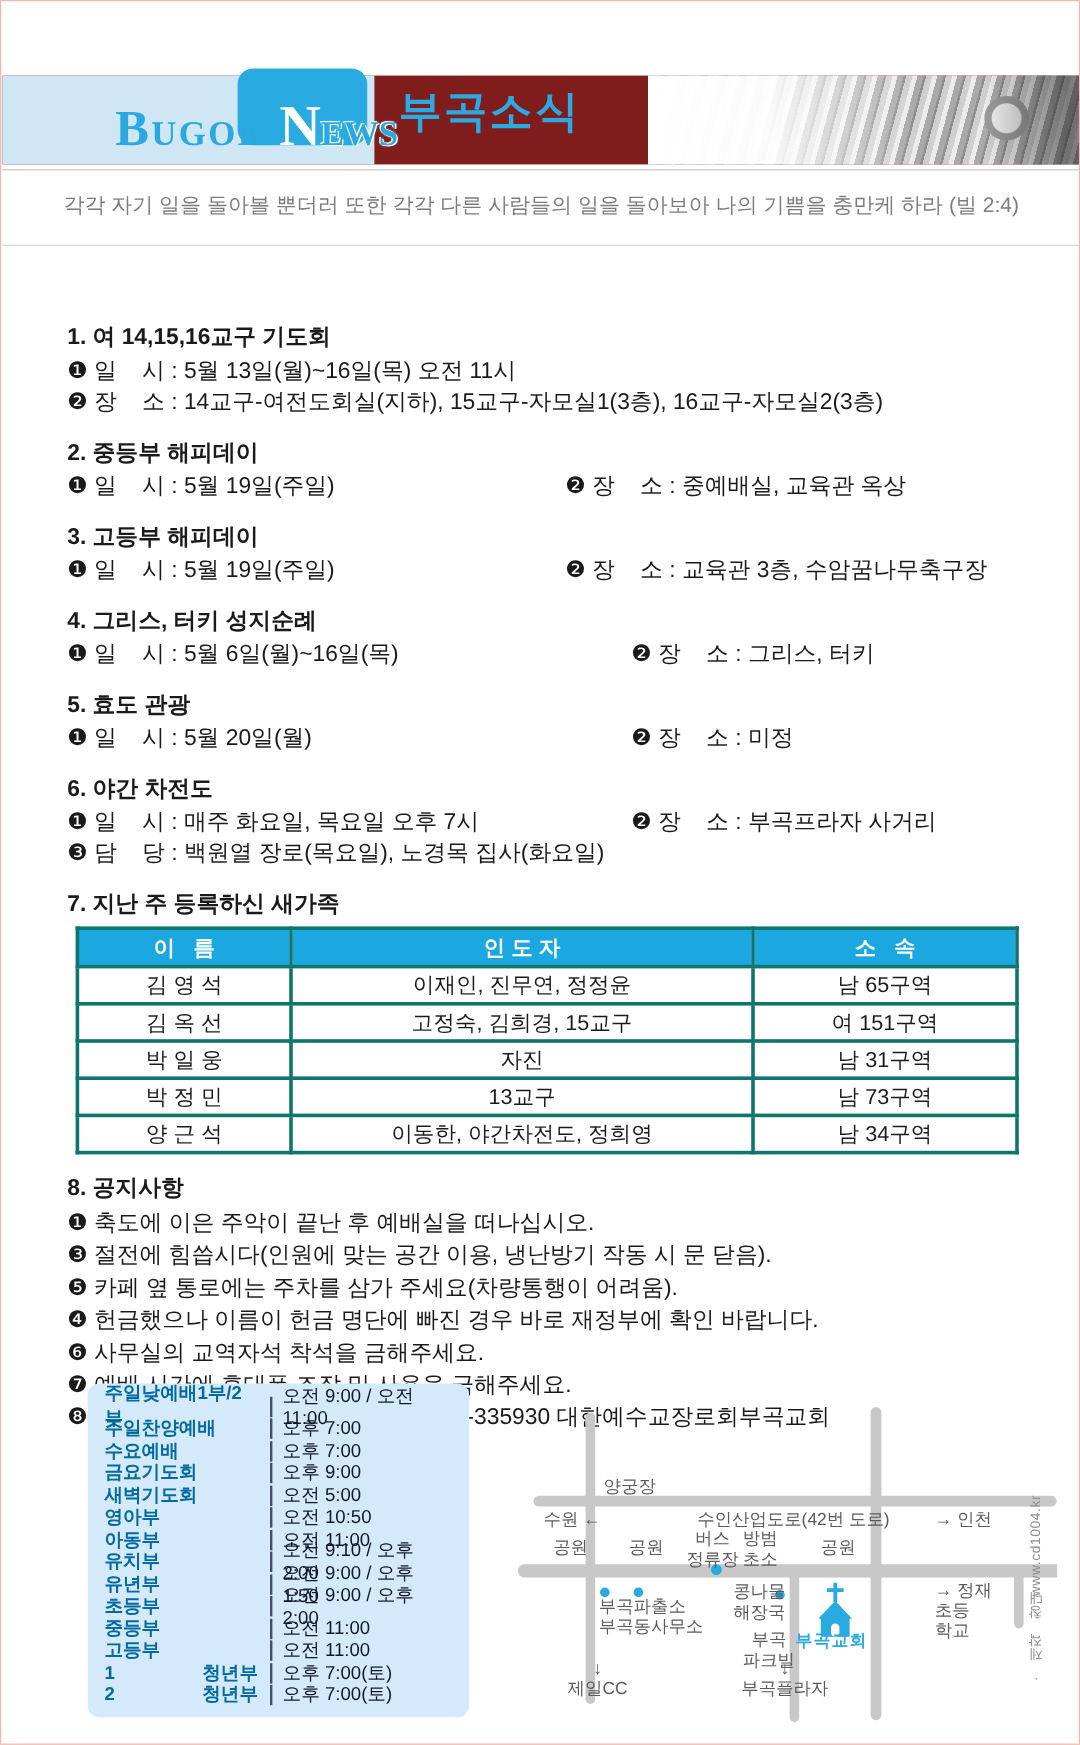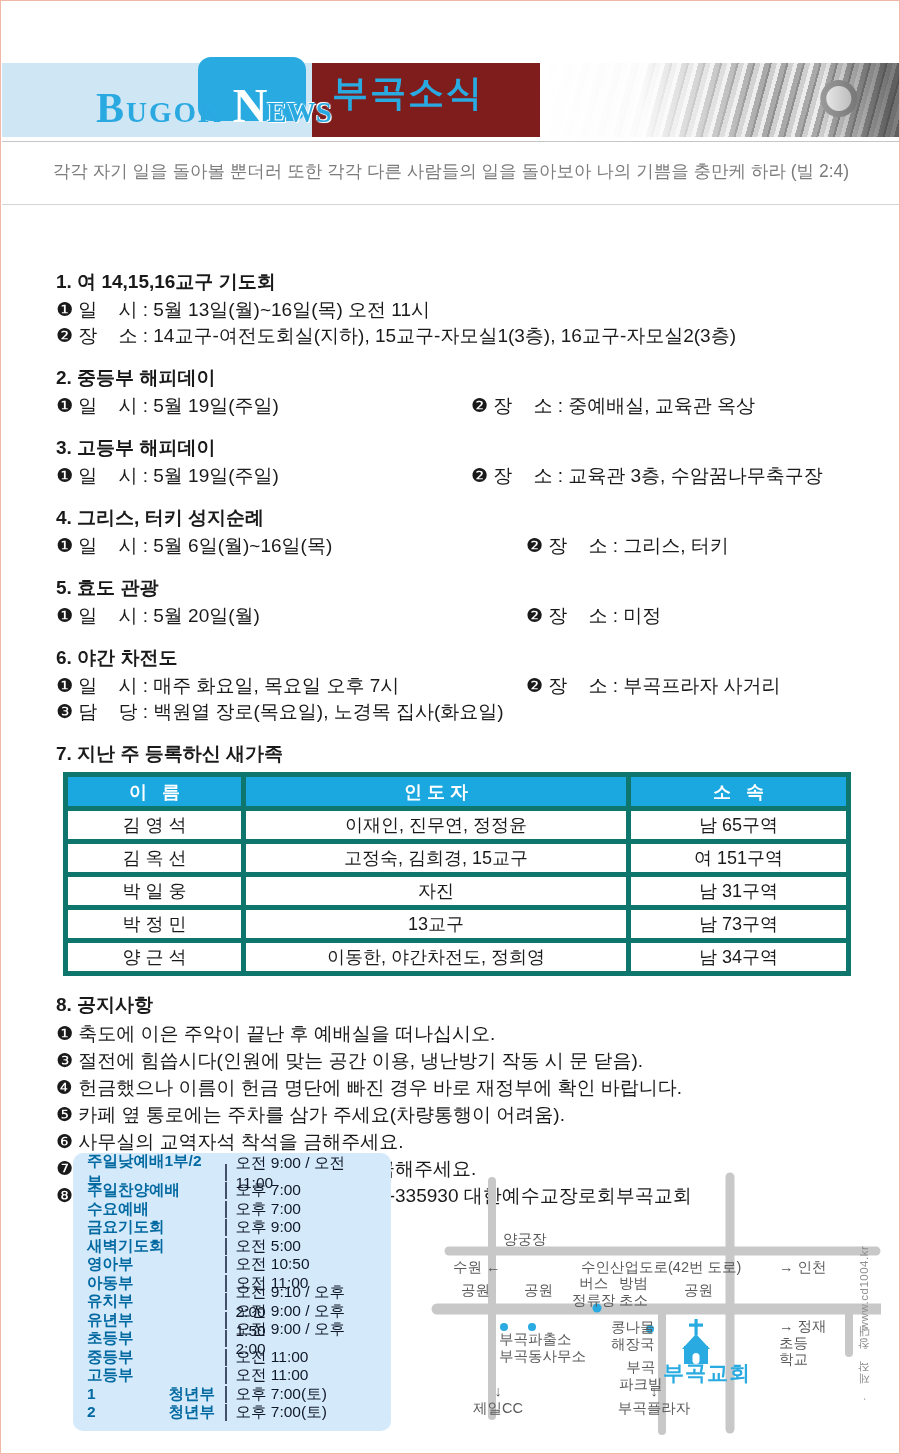--- a/index.html
+++ b/index.html
@@ -34,40 +34,40 @@
   .content{position:absolute;left:55px;top:224px;width:797px;margin-top:44px;}
   .sec{margin-bottom:16px;}
   .sec-title{font-size:19px;font-weight:bold;line-height:26px;margin-bottom:2px;white-space:pre-wrap;}
   .line{font-size:19px;line-height:26px;white-space:pre-wrap;}
   .cols{display:flex;}
   .cols .l-a{width:415px;flex:none;}
   .cols .l-b{width:470px;flex:none;}
   .notice-wrap .line{line-height:27px;}
   
   table.nf{border-collapse:collapse;width:783px;margin:5px 0 0 7px;table-layout:fixed;}
-  table.nf th,table.nf td{border:5px solid #0f766e;text-align:center;white-space:pre-wrap;overflow:hidden;}
+  table.nf th,table.nf td{border:3px solid #0f766e;text-align:center;white-space:pre-wrap;overflow:hidden;}
   table.nf{border:2px solid #3d3d3d;}
   table.nf th{background:#1ba8e0;color:#ffffff;font-size:18px;font-weight:bold;height:27px;}
   table.nf td{font-size:18px;height:26px;}
   .col-name{width:178px;}.col-guide{width:385px;}.col-dept{width:220px;}
   
   .bottom{position:absolute;left:0;top:1146px;width:900px;height:300px;}
   .sch-card{position:absolute;left:72px;top:6px;width:318px;height:278px;background:#d4eafb;
     border-radius:10px;box-sizing:border-box;padding:10px 12px 8px 14px;}
   .sch-row{display:flex;height:18.5px;align-items:center;}
   .sch-name{width:128px;font-weight:bold;font-size:15.5px;color:#0369a1;
     text-align:justify;text-align-last:justify;flex:none;}
   .sch-div{width:1.5px;height:17px;background:#44506a;margin:0 9px 0 10px;flex:none;}
   .sch-time{font-size:15.5px;color:#101828;white-space:pre-wrap;}
   
   .map{position:absolute;left:430px;top:4px;width:450px;height:296px;}
   .map svg{position:absolute;left:0;top:0;}
   .map-label{position:absolute;font-size:14.5px;color:#5a5a5a;white-space:pre-line;line-height:1.15;}
   .map-label.center{text-align:center;}
-  .church-name{position:absolute;left:232px;top:208px;font-size:21px;font-weight:bold;color:#29abe2;letter-spacing:1px;}
+  .church-name{position:absolute;left:232px;top:208px;font-size:14px;font-weight:bold;color:#29abe2;letter-spacing:1px;}
   .credit{position:absolute;left:856px;top:84px;height:170px;font-size:11.5px;color:#8f8f8f;
     writing-mode:vertical-rl;transform:rotate(180deg);letter-spacing:.5px;white-space:nowrap;}
 </style>
 </head>
 <body>
 
 <div class="band">
   <div class="logo-strip">
     <div class="logo-badge"></div>
     <div class="logo-text">
@@ -180,23 +180,23 @@
   </div>
 
   <div class="sec notice-wrap">
     <div class="sec-title">8. 공지사항</div>
     <div>
         <div class="line">❶ 축도에 이은 주악이 끝난 후 예배실을 떠나십시오.</div>
 
 
         <div class="line">❸ 절전에 힘씁시다(인원에 맞는 공간 이용, 냉난방기 작동 시 문 닫음).</div>
 
+        <div class="line">❺ 카페 옆 통로에는 주차를 삼가 주세요(차량통행이 어려움).</div>
+
         <div class="line">❹ 헌금했으나 이름이 헌금 명단에 빠진 경우 바로 재정부에 확인 바랍니다.</div>
-
-        <div class="line">❺ 카페 옆 통로에는 주차를 삼가 주세요(차량통행이 어려움).</div>
 
         <div class="line">❻ 사무실의 교역자석 착석을 금해주세요.</div>
 
         <div class="line">❼ 예배 시간에 휴대폰 조작 및 사용을 금해주세요.</div>
 
         <div class="line">❽ 온라인 헌금 안내 : 신한은행 100-031-335930 대한예수교장로회부곡교회</div>
       </div>
   </div>
 
 </div>

